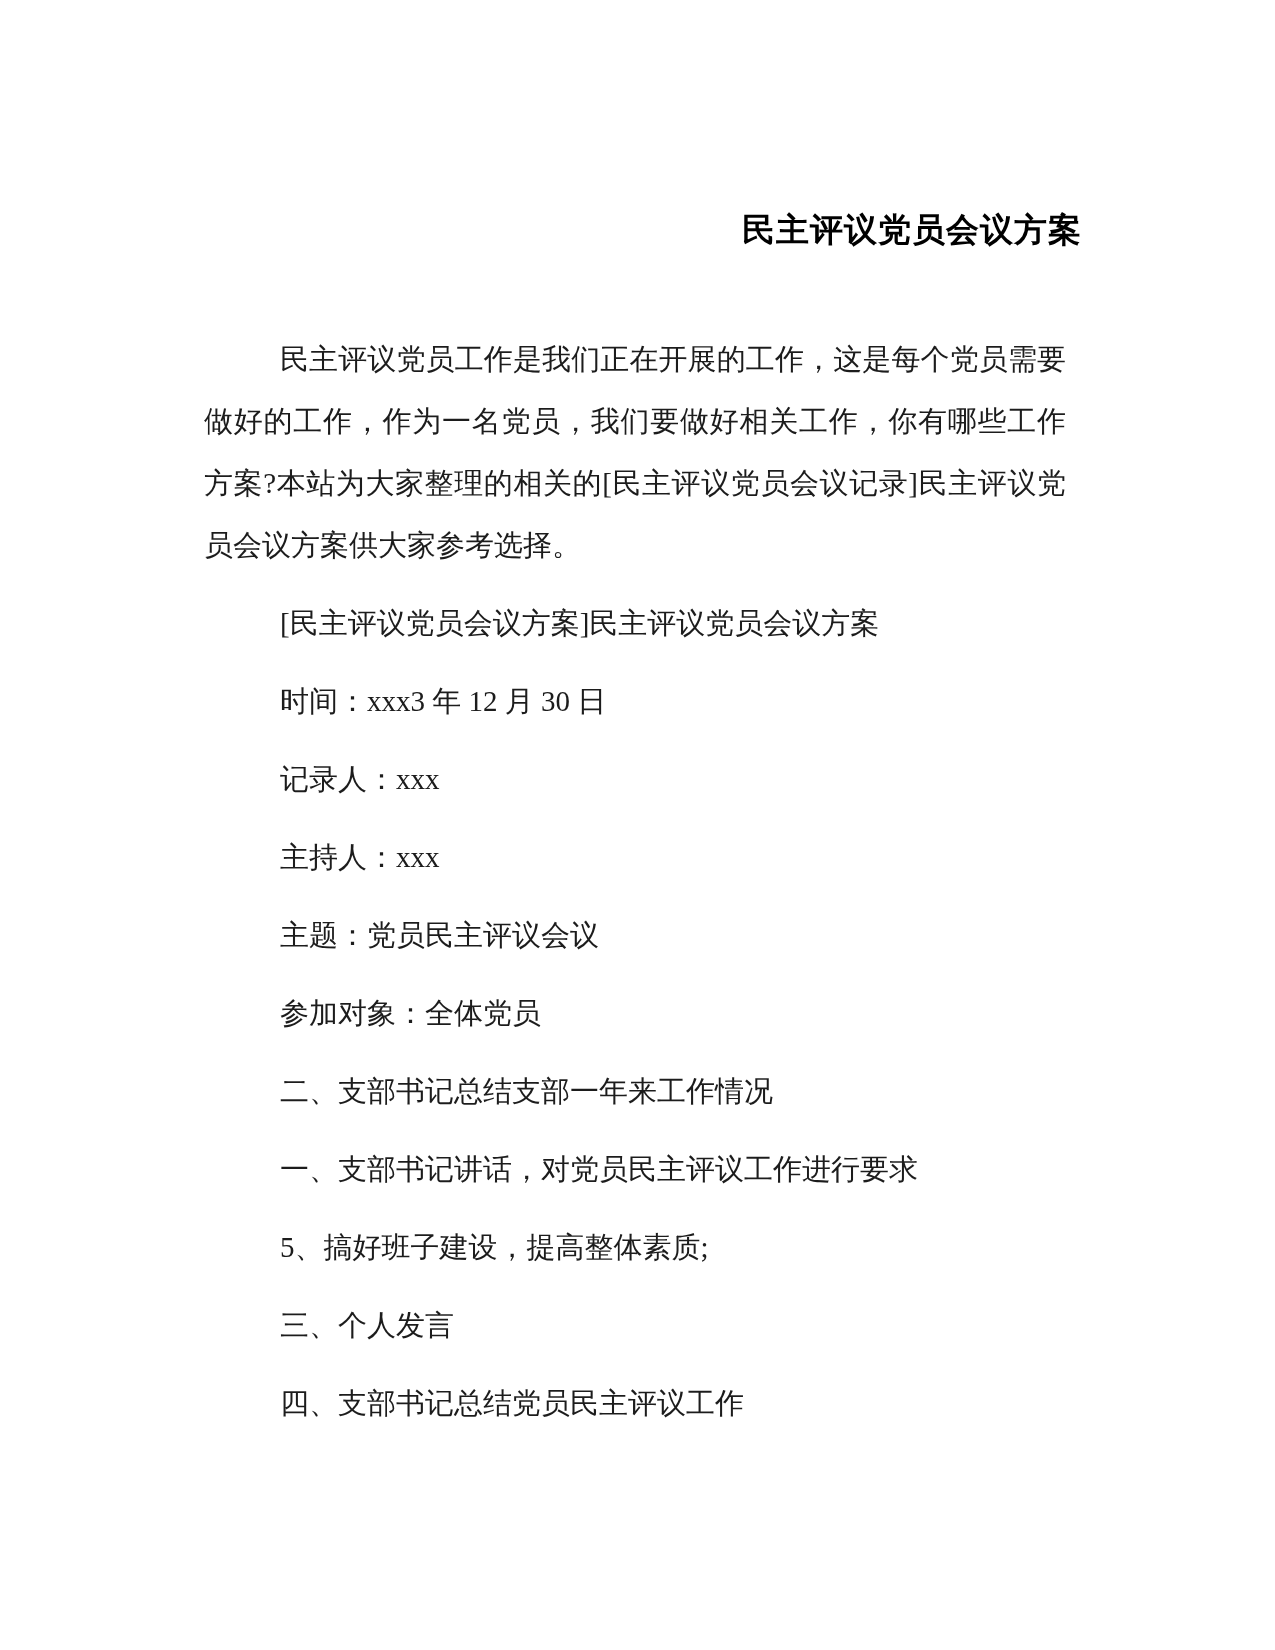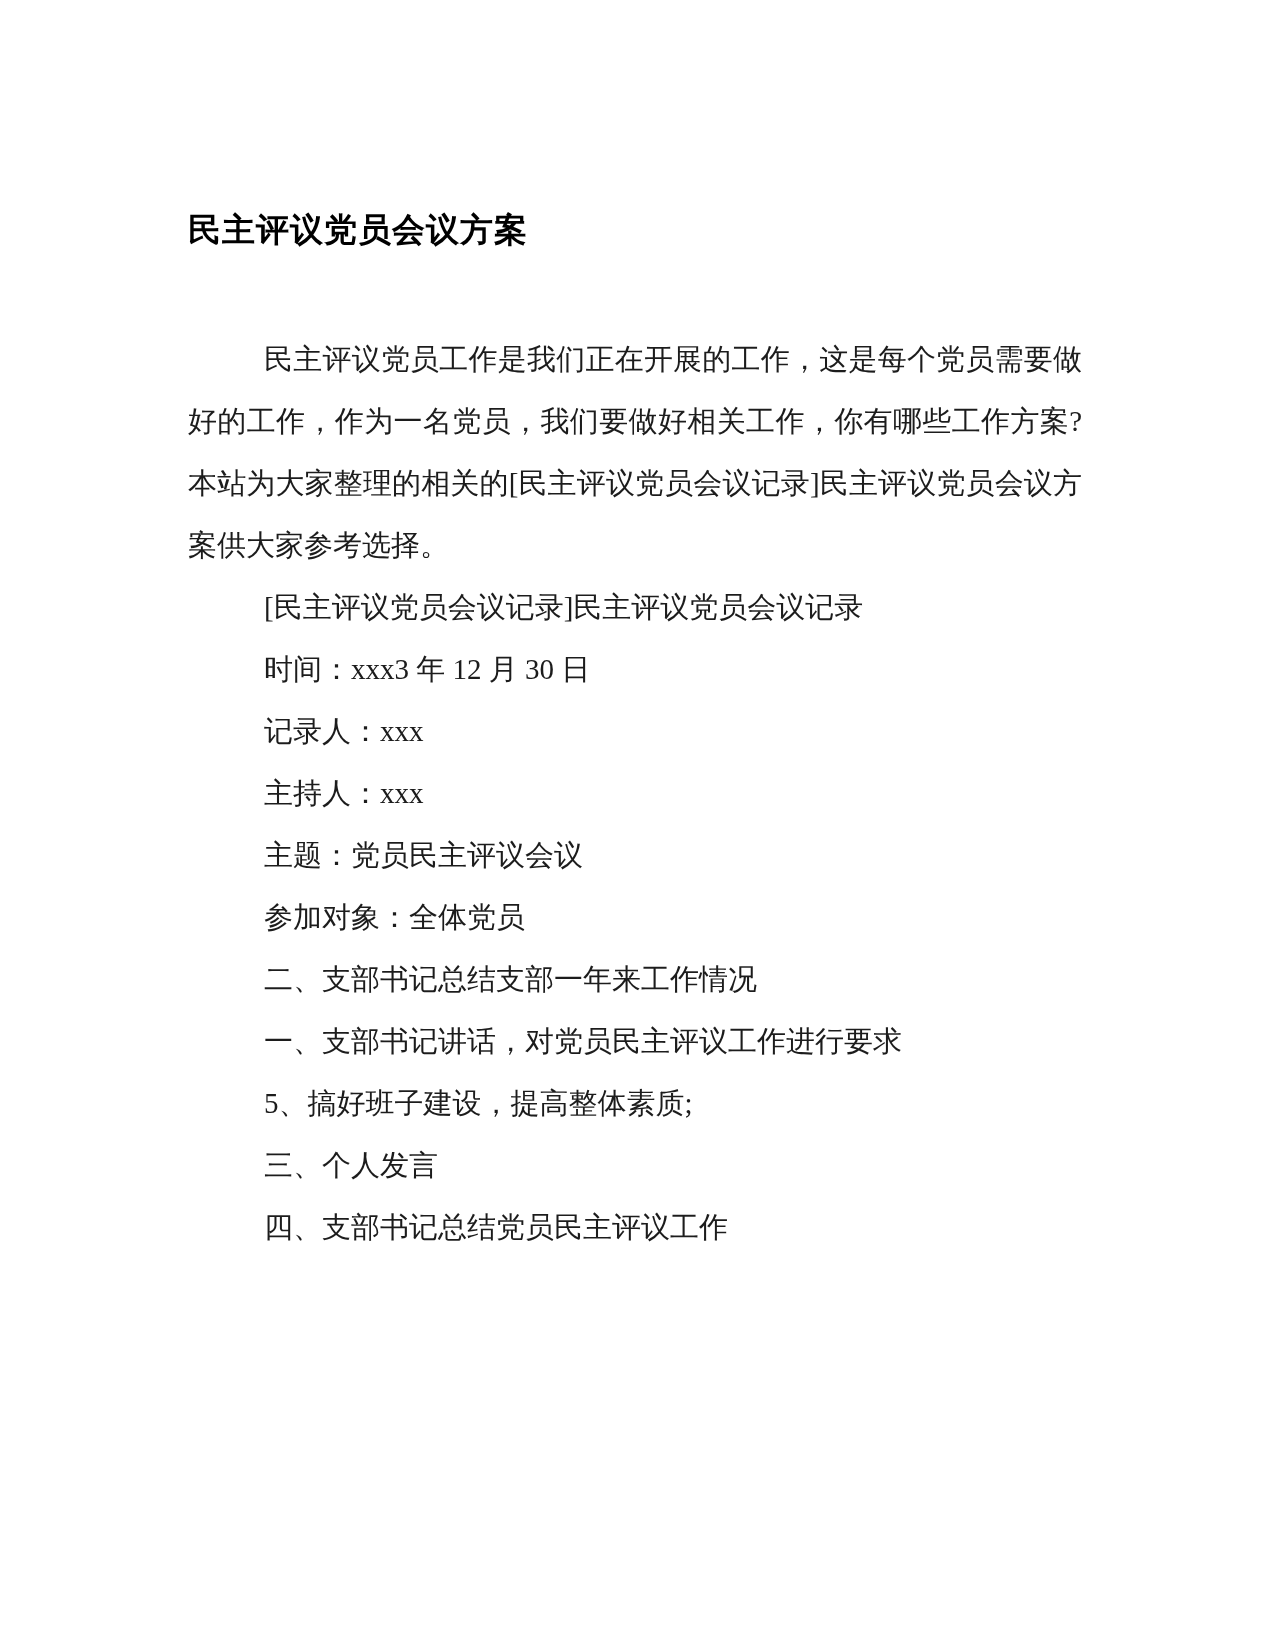--- a/index.html
+++ b/index.html
@@ -18,42 +18,42 @@
     overflow: hidden;
   }
   .doc-title {
     margin: 0 0 77px 0;
     font-family: "Liberation Sans", "DejaVu Sans", sans-serif;
     font-weight: bold;
     font-size: 33px;
     line-height: 42px;
     letter-spacing: 1px;
     color: #000000;
-    text-align: left;
+    text-align: right;
   }
   .doc-body p {
-    margin: 0;
+    margin: 16px;
     font-family: "Liberation Serif", "DejaVu Serif", serif;
     font-size: 29px;
     line-height: 62px;
     color: #1c1c1c;
     text-indent: 76px;
     text-align: justify;
     word-break: break-all;
   }
 </style>
 </head>
 <body>
 
 <div class="page">
   <h1 class="doc-title">民主评议党员会议方案</h1>
 
   <div class="doc-body">
     <p>民主评议党员工作是我们正在开展的工作，这是每个党员需要做好的工作，作为一名党员，我们要做好相关工作，你有哪些工作方案?本站为大家整理的相关的[民主评议党员会议记录]民主评议党员会议方案供大家参考选择。</p>
-    <p>[民主评议党员会议记录]民主评议党员会议记录</p>
+    <p>[民主评议党员会议方案]民主评议党员会议方案</p>
     <p>时间：xxx3 年 12 月 30 日</p>
     <p>记录人：xxx</p>
     <p>主持人：xxx</p>
     <p>主题：党员民主评议会议</p>
     <p>参加对象：全体党员</p>
     <p>二、支部书记总结支部一年来工作情况</p>
     <p>一、支部书记讲话，对党员民主评议工作进行要求</p>
     <p>5、搞好班子建设，提高整体素质;</p>
     <p>三、个人发言</p>
     <p>四、支部书记总结党员民主评议工作</p>

